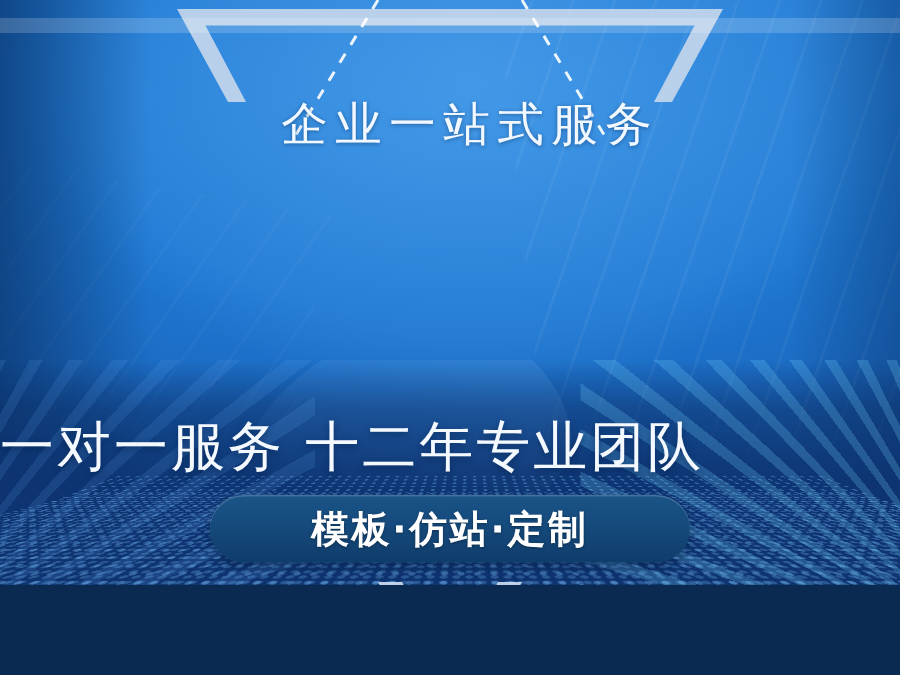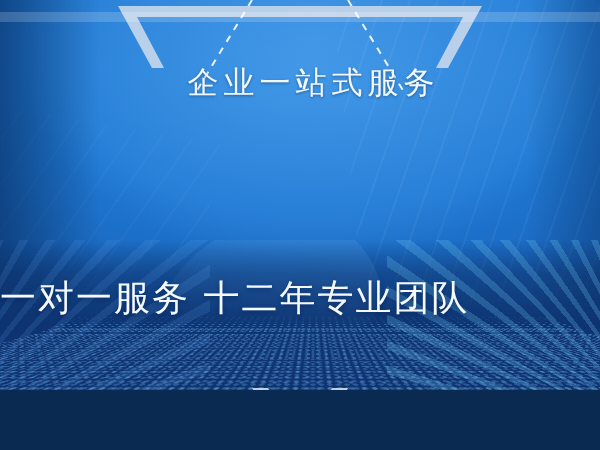--- a/index.html
+++ b/index.html
@@ -232,14 +232,17 @@
     <line x1="132" y1="424" x2="488" y2="424" stroke="#ffffff" stroke-width="2" stroke-dasharray="6 5" opacity="0.95"></line>
     <line x1="132" y1="424" x2="150" y2="392" stroke="#ffffff" stroke-width="2" stroke-dasharray="6 5" opacity="0.95"></line>
     <line x1="488" y1="424" x2="470" y2="392" stroke="#ffffff" stroke-width="2" stroke-dasharray="6 5" opacity="0.95"></line>
   </svg>
 
   <div class="tagline-top">企业一站式服务</div>
 
 
   <div class="tagline-sub">一对一服务 十二年专业团队</div>
 
+  <div class="badge">
+    <span class="badge-text">模板·仿站·定制</span>
+  </div>
 
 </div>
 
 </body></html>

